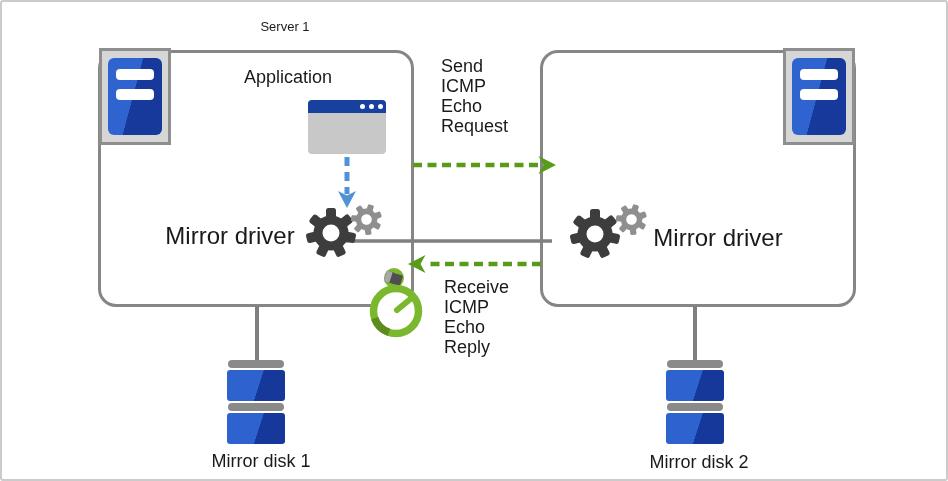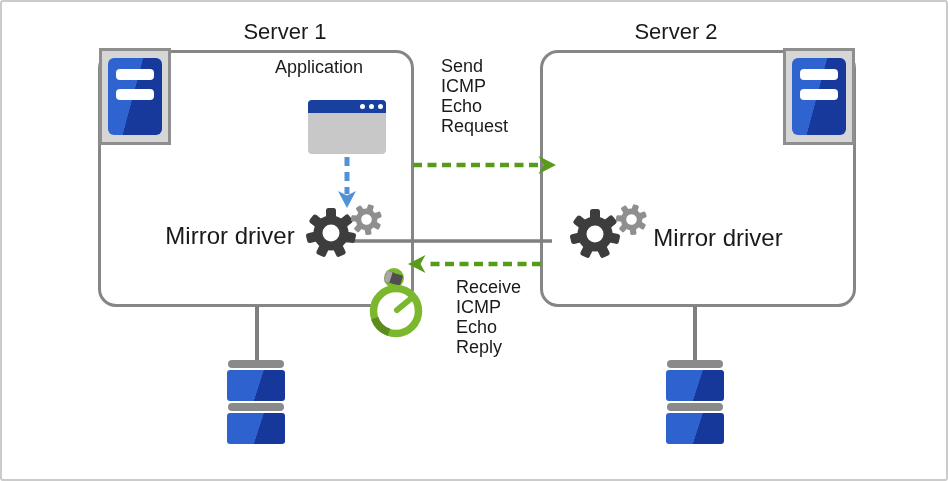--- a/index.html
+++ b/index.html
@@ -4,40 +4,40 @@
 <style>
   html,body{margin:0;padding:0;background:#ffffff;}
   #canvas{
     position:relative;width:948px;height:481px;background:#ffffff;
     font-family:"Liberation Sans",sans-serif;color:#1a1a1a;overflow:hidden;
   }
   .frame{position:absolute;inset:0;border:2px solid #cbcbcb;border-radius:3px;pointer-events:none;}
   .server-box{position:absolute;width:316px;height:257px;top:50px;border:3px solid #868686;border-radius:18px;background:#ffffff;box-sizing:border-box;}
   #server1-box{left:98px;}
   #server2-box{left:540px;}
-  .server-title{position:absolute;top:19px;width:200px;text-align:center;font-size:22px;}
+  .server-title{position:absolute;top:19px;width:200px;text-align:center;font-size:13px;}
   #server1-title{left:185px;}
   #server2-title{left:576px;}
   .tower-square{position:absolute;top:48px;width:72px;height:97px;background:#d6d6d6;border:3px solid #8e8e8e;box-sizing:border-box;}
   #tower1{left:99px;}
   #tower2{left:783px;}
   .tower-body{position:absolute;left:6px;top:7px;width:54px;height:77px;border-radius:6px;
     background:linear-gradient(105deg,#2f64d0 47%,#16399b 47.5%);}
   .tower-bar{position:absolute;left:8px;width:38px;height:11px;background:#ffffff;border-radius:4px;}
   .tower-bar.b1{top:11px;}
   .tower-bar.b2{top:31px;}
-  #app-label{position:absolute;left:244px;top:57px;width:150px;text-align:center;font-size:18px;}
+  #app-label{position:absolute;left:244px;top:67px;width:150px;text-align:left;font-size:18px;}
   #app-window{position:absolute;left:308px;top:100px;width:78px;height:54px;border-radius:4px;background:#c8c8c8;overflow:hidden;}
   #app-titlebar{position:absolute;left:0;top:0;right:0;height:13px;background:#17409f;}
   .app-dot{position:absolute;top:4px;width:5px;height:5px;border-radius:50%;background:#ffffff;}
   .app-dot.d1{left:52px;} .app-dot.d2{left:61px;} .app-dot.d3{left:70px;}
   .annotation{position:absolute;font-size:18px;line-height:20px;white-space:pre-line;margin-left:12px;}
   #send-text{left:429px;top:56px;}
   #connect-text{left:429px;top:188px;}
-  #receive-text{left:444px;top:277px;}
+  #receive-text{left:432px;top:277px;}
   .driver-label{position:absolute;width:130px;font-size:24px;}
   #driver1-label{left:165px;top:222px;text-align:center;}
   #driver2-label{left:653px;top:224px;text-align:center;}
   .disk{position:absolute;top:360px;width:58px;height:84px;}
   #disk1{left:227px;}
   #disk2{left:666px;}
   .disk-cap{position:absolute;left:1px;right:1px;height:8px;background:#8a8a8a;border-radius:4px;}
   .disk-cap.top{top:0;} .disk-cap.mid{top:43px;}
   .disk-platter{position:absolute;left:0;right:0;height:31px;border-radius:3px;
     background:linear-gradient(108deg,#2e63cf 54%,#17389b 54.5%);}
@@ -51,21 +51,20 @@
 <body>
 
 <div id="canvas">
 
   <div class="frame"></div>
 
   <div class="server-box" id="server1-box"></div>
   <div class="server-box" id="server2-box"></div>
 
   <div class="server-title" id="server1-title">Server 1</div>
-  <div class="server-title" id="server2-title">Server 2</div>
 
   <div class="tower-square" id="tower1">
     <div class="tower-body">
       <div class="tower-bar b1"></div>
       <div class="tower-bar b2"></div>
     </div>
   </div>
   <div class="tower-square" id="tower2">
     <div class="tower-body">
       <div class="tower-bar b1"></div>
@@ -158,14 +157,16 @@
     <div class="disk-cap mid"></div>
     <div class="disk-platter p2"></div>
   </div>
   <div class="disk" id="disk2">
     <div class="disk-cap top"></div>
     <div class="disk-platter p1"></div>
     <div class="disk-cap mid"></div>
     <div class="disk-platter p2"></div>
   </div>
 
+  <div class="disk-label" id="disk1-label">Mirror disk 1</div>
+  <div class="disk-label" id="disk2-label">Mirror disk 2</div>
 
 </div>
 
 </body></html>

